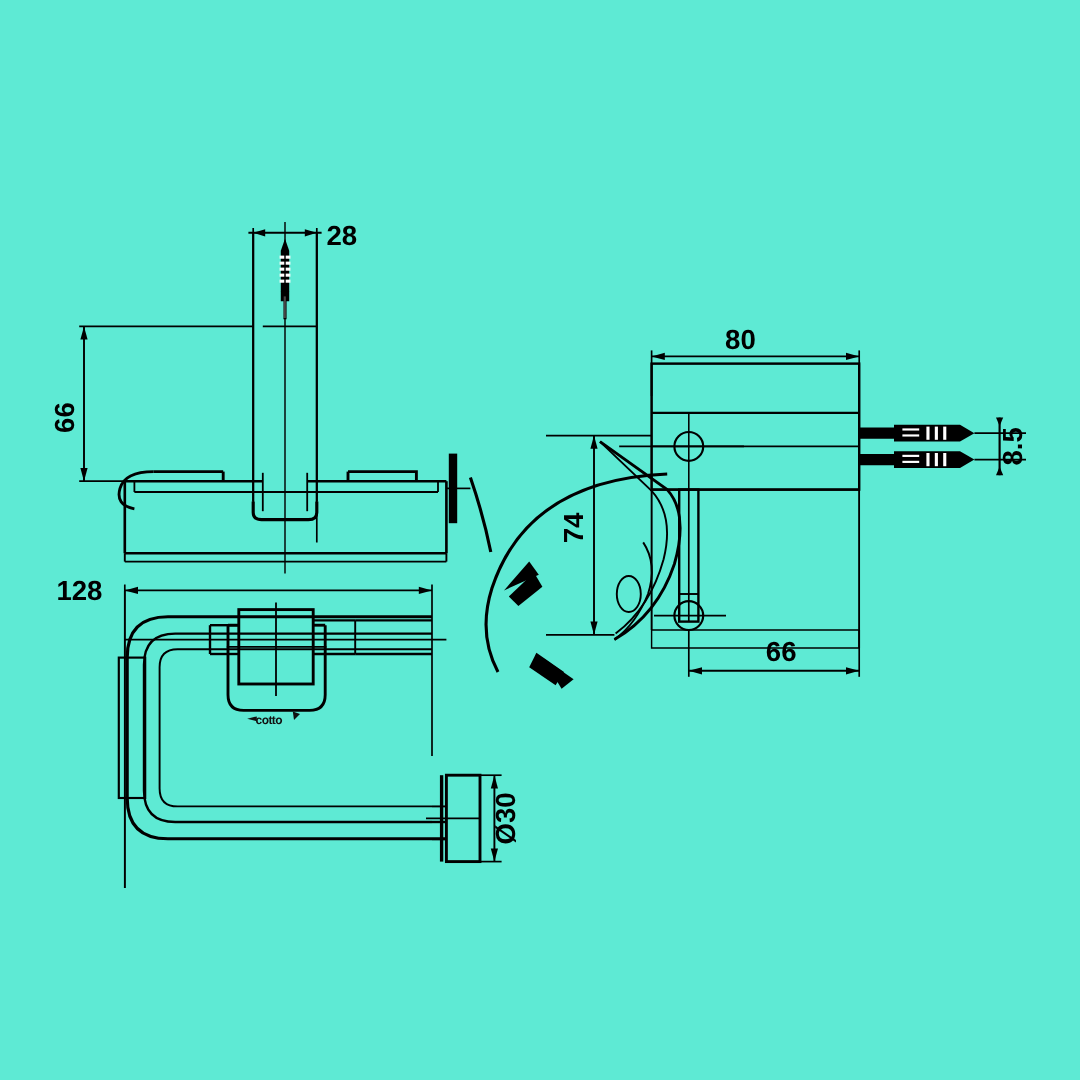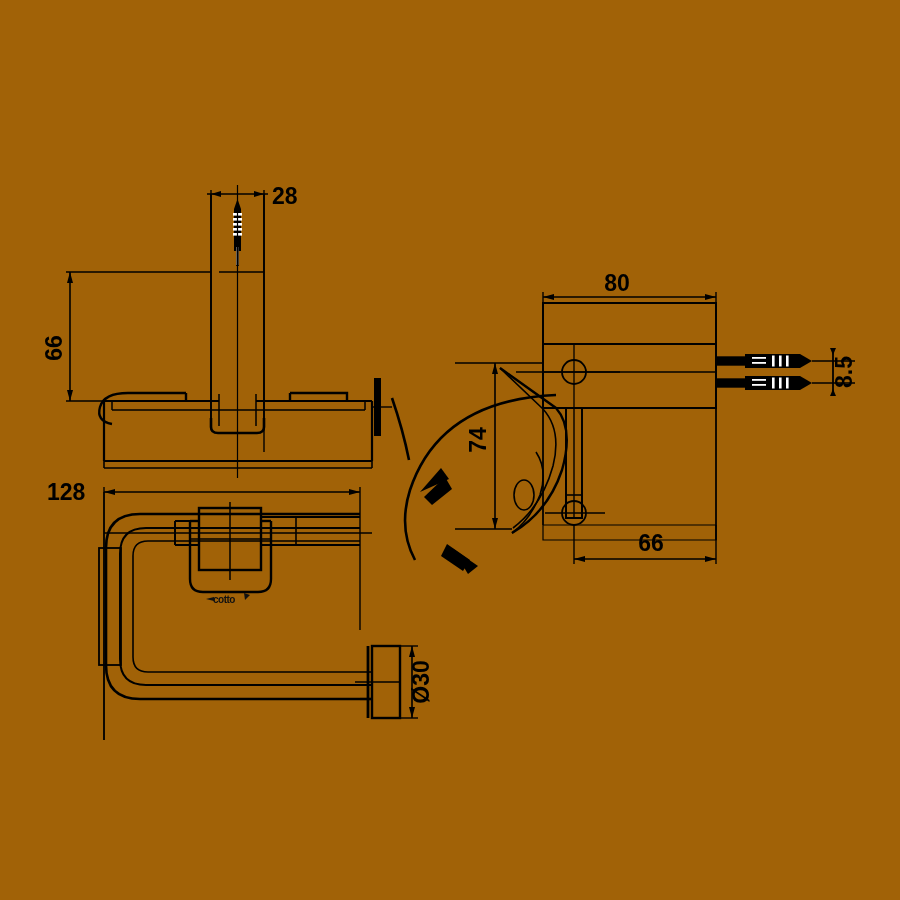--- a/index.html
+++ b/index.html
@@ -1,18 +1,18 @@
 <!DOCTYPE html>
 <html><head>
 <meta charset="utf-8">
 <style>
   html,body{margin:0;padding:0;background:#ffffff;}
   body{width:900px;height:900px;overflow:hidden;
        font-family:"Liberation Sans",sans-serif;}
-  #sheet{position:relative;width:900px;height:900px;background:#a16207;}
+  #sheet{position:relative;width:900px;height:900px;background:#5eead4;}
   svg{display:block;}
   .dimtext{font-family:"Liberation Sans",sans-serif;font-weight:bold;
            font-size:23px;fill:#000;}
   .logotext{font-family:"Liberation Sans",sans-serif;font-weight:bold;
             font-size:10px;fill:#111;letter-spacing:-0.5px;}
 </style>
 </head>
 <body>
 
 <div id="sheet">

